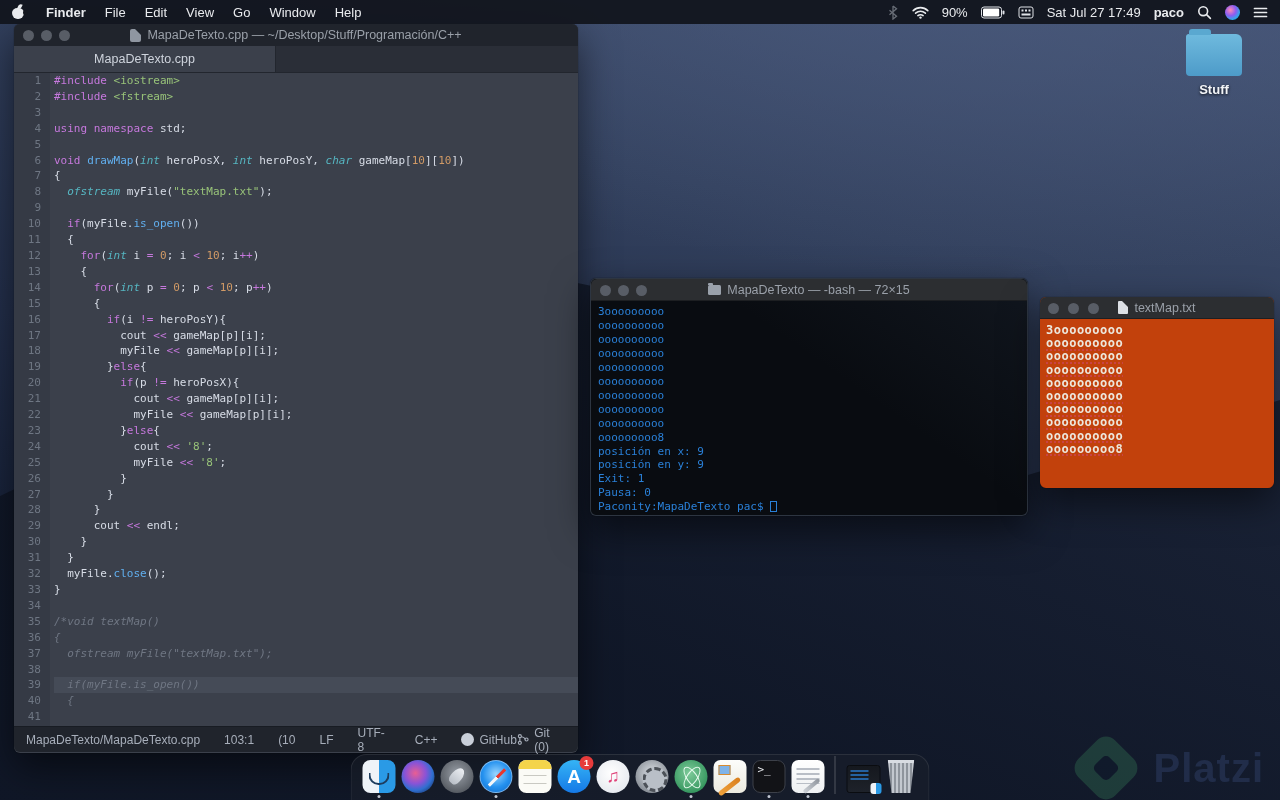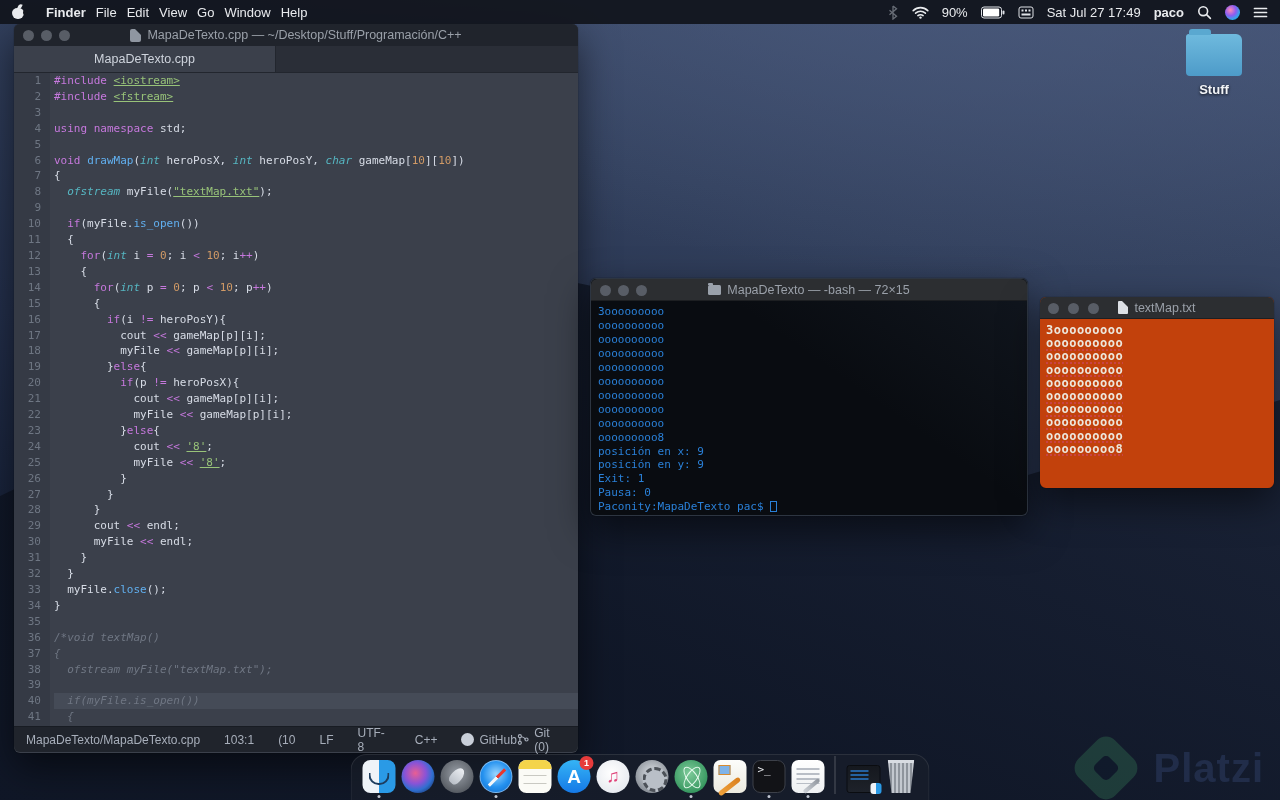--- a/index.html
+++ b/index.html
@@ -55,21 +55,21 @@
   .tabbar { height:27px; background:#2a2e37; display:flex; border-bottom:1px solid #22262e; }
   .tab { width:262px; background:#3b404b; color:#cfd4dd; font-size:12.5px; display:flex; align-items:center; justify-content:center; border-right:1px solid #22262e; }
   .editor-body { display:flex; height:653px; overflow:hidden; font-family:"DejaVu Sans Mono", monospace; font-size:11px; line-height:15.9px; }
   .gutter { width:36px; background:#353a45; color:#6e7683; text-align:right; padding-right:9px; flex:none; }
   .codecol { flex:1; padding-left:4px; overflow:hidden; }
   .cl { white-space:pre; color:#d7dce6; }
   .cl.hl { background:rgba(88,96,112,.35); }
   .tok-k { color:#c678dd; }
   .tok-t { color:#56b6c2; font-style:italic; }
   .tok-f { color:#61afef; }
-  .tok-s { color:#98c379;text-decoration:underline; }
+  .tok-s { color:#98c379; }
   .tok-n { color:#d19a66; }
   .tok-o { color:#c678dd; }
   .tok-v { color:#d7dce6; }
   .tok-c { color:#6f7683; font-style:italic; }
   .statusbar { height:26px; background:#20242c; border-radius:0 0 6px 6px; display:flex; align-items:center;
     gap:24px; padding:0 12px; color:#a7aeba; font-size:12px; border-top:1px solid #181c23; }
   .statusbar .sb-right { margin-left:auto; display:flex; align-items:center; }
   .sb-item { display:flex; align-items:center; gap:5px; }
   .gh-circle { width:13px; height:13px; border-radius:50%; background:#c9cfd9; }
 
@@ -176,21 +176,21 @@
   <div class="dune"></div>
 </div>
 
 <div class="menubar">
   <div class="left">
     <div class="apple">
       <span class="leaf"></span>
         <span class="body"></span>
         <span class="bite"></span>
     </div>
-    <span style="display:flex;gap:10px;">
+    <span style="display:flex;gap:19px;">
         <span class="menu-item app-name">Finder</span>
         <span class="menu-item">File</span>
         <span class="menu-item">Edit</span>
         <span class="menu-item">View</span>
         <span class="menu-item">Go</span>
         <span class="menu-item">Window</span>
         <span class="menu-item">Help</span>
       </span>
   </div>
   <div class="right">
@@ -311,21 +311,20 @@
         <div class="cl"><span class="tok-v">          </span><span class="tok-k">if</span><span class="tok-v">(p </span><span class="tok-o">!=</span><span class="tok-v"> heroPosX){</span></div>
         <div class="cl"><span class="tok-v">            cout </span><span class="tok-o">&lt;&lt;</span><span class="tok-v"> gameMap[p][i];</span></div>
         <div class="cl"><span class="tok-v">            myFile </span><span class="tok-o">&lt;&lt;</span><span class="tok-v"> gameMap[p][i];</span></div>
         <div class="cl"><span class="tok-v">          }</span><span class="tok-k">else</span><span class="tok-v">{</span></div>
         <div class="cl"><span class="tok-v">            cout </span><span class="tok-o">&lt;&lt;</span><span class="tok-v"> </span><span class="tok-s">'8'</span><span class="tok-v">;</span></div>
         <div class="cl"><span class="tok-v">            myFile </span><span class="tok-o">&lt;&lt;</span><span class="tok-v"> </span><span class="tok-s">'8'</span><span class="tok-v">;</span></div>
         <div class="cl"><span class="tok-v">          }</span></div>
         <div class="cl"><span class="tok-v">        }</span></div>
         <div class="cl"><span class="tok-v">      }</span></div>
         <div class="cl"><span class="tok-v">      cout </span><span class="tok-o">&lt;&lt;</span><span class="tok-v"> endl;</span></div>
-        <div class="cl"><span class="tok-v">      myFile </span><span class="tok-o">&lt;&lt;</span><span class="tok-v"> endl;</span></div>
         <div class="cl"><span class="tok-v">    }</span></div>
         <div class="cl"><span class="tok-v">  }</span></div>
         <div class="cl"><span class="tok-v">  myFile.</span><span class="tok-f">close</span><span class="tok-v">();</span></div>
         <div class="cl"><span class="tok-v">}</span></div>
         <div class="cl"> </div>
         <div class="cl"><span class="tok-c">/*void textMap()</span></div>
         <div class="cl"><span class="tok-c">{</span></div>
         <div class="cl"><span class="tok-c">  ofstream myFile("textMap.txt");</span></div>
         <div class="cl"> </div>
         <div class="cl hl"><span class="tok-c">  if(myFile.is_open())</span></div>

